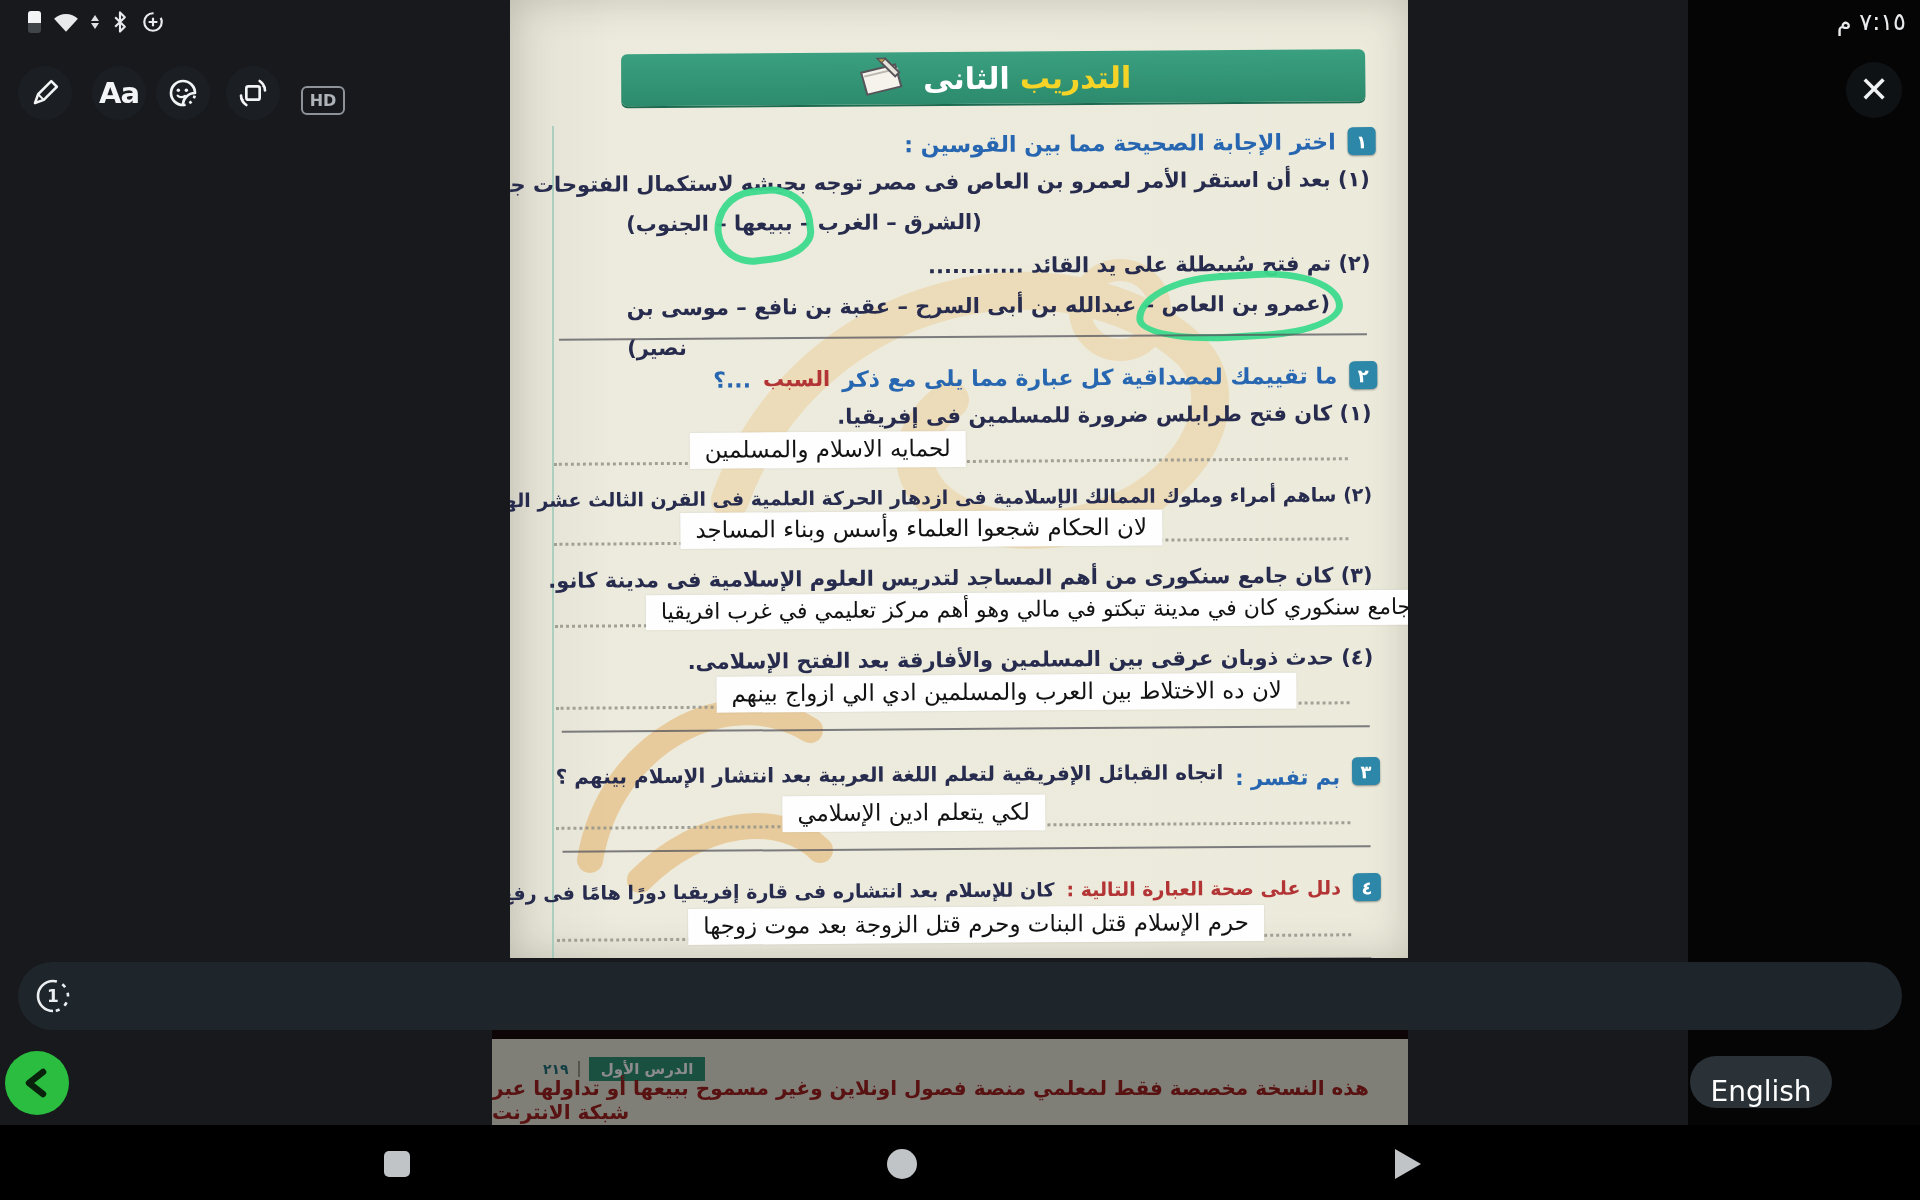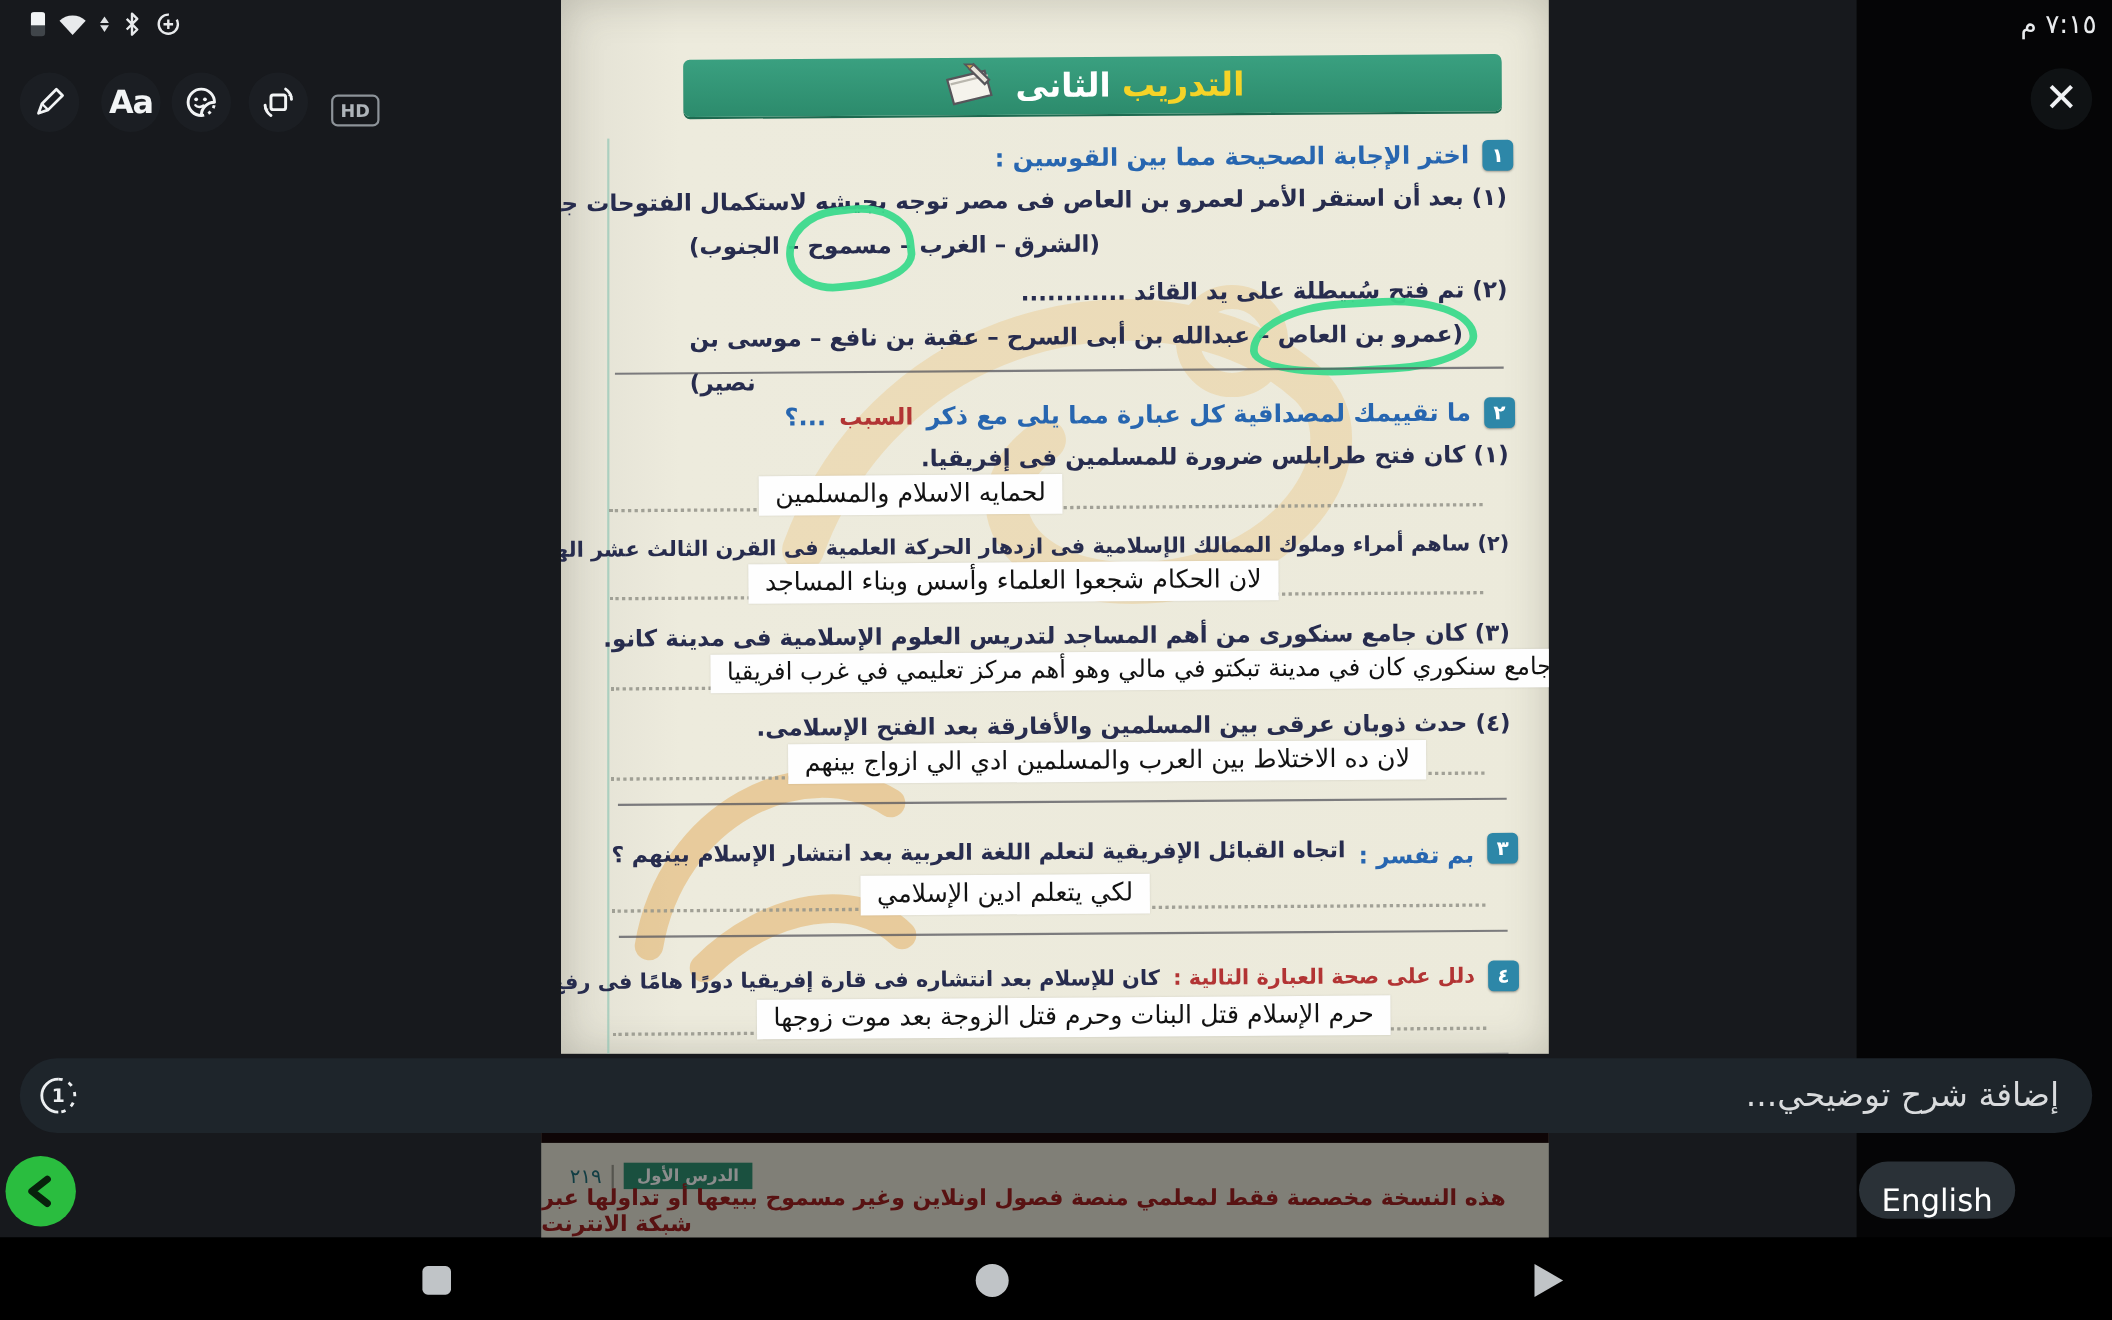--- a/index.html
+++ b/index.html
@@ -69,21 +69,21 @@
     padding:4px 15px 6px;white-space:nowrap;direction:rtl;box-shadow:0 0 2px rgba(0,0,0,.12);}
 
   
   .wm{position:absolute;pointer-events:none;}
 
   
   #doc-strip{position:absolute;left:492px;top:1030px;width:916px;height:95px;background:#e9e6d8;
     border-top:9px solid #19090b;filter:brightness(.55);overflow:hidden;}
   .lesson{position:absolute;left:26px;top:18px;display:flex;direction:rtl;align-items:center;gap:9px;}
   .lesson-box{background:#2f9273;color:#fff;font-size:15px;font-weight:bold;padding:3px 12px;border-radius:0;}
-  .lesson-num{color:#21707c;font-size:18px;font-weight:normal;border-right:2px solid #9a9a8e;padding-right:9px;}
+  .lesson-num{color:#21707c;font-size:14px;font-weight:bold;border-right:2px solid #9a9a8e;padding-right:9px;margin-left:25px;}
   .disclaimer{position:absolute;left:0;right:0;bottom:10px;text-align:left;color:#a02020;
     font-size:20px;font-weight:bold;direction:rtl;}
 
   
   #caption-bar{position:absolute;left:18px;top:962px;width:1884px;height:68px;border-radius:34px;
     background:#1e252b;display:flex;align-items:center;}
   #caption-placeholder{position:absolute;right:30px;top:0;height:68px;line-height:68px;
     color:#d9dbdd;font-size:30px;direction:rtl;}
   #view-once{position:absolute;left:14px;top:13px;width:42px;height:42px;display:flex;align-items:center;justify-content:center;}
 
@@ -184,21 +184,21 @@
           <path d="M26 6 L22 2 L30 2" fill="#caa24a" stroke="#57555a" stroke-width="1.5"></path>
         </svg>
       </div>
 
       <div class="qh">
         <span class="qbadge">١</span>
         <span class="qtext">اختر الإجابة الصحيحة مما بين القوسين :</span>
       </div>
       <div class="st">(١) بعد أن استقر الأمر لعمرو بن العاص فى مصر توجه بجيشه لاستكمال الفتوحات جهة ............</div>
       <div class="opts">
-        <span>(الشرق – الغرب – </span><span class="circled"><span>مسموح</span><span class="ring r1"></span></span><span> – الجنوب)</span>
+        <span>(الشرق – الغرب – </span><span class="circled"><span>ببيعها</span><span class="ring r1"></span></span><span> – الجنوب)</span>
       </div>
       <div class="st">(٢) تم فتح سُبيطلة على يد القائد ............</div>
       <div class="opts">
         <span>(</span><span class="circled"><span>عمرو بن العاص</span><span class="ring r2"></span></span><span> – عبدالله بن أبى السرح – عقبة بن نافع – موسى بن نصير)</span>
       </div>
       <hr class="rule">
 
       <div class="qh">
         <span class="qbadge">٢</span>
         <span class="qtext">ما تقييمك لمصداقية كل عبارة مما يلى مع ذكر </span>
@@ -261,21 +261,20 @@
   </div>
 
   <div id="caption-bar">
     <div id="view-once">
       <svg width="38" height="38" viewBox="0 0 38 38">
         <path d="M19 4 A15 15 0 0 0 19 34" fill="none" stroke="#eceff1" stroke-width="2.6"></path>
         <path d="M19 4 A15 15 0 0 1 19 34" fill="none" stroke="#eceff1" stroke-width="2.6" stroke-dasharray="4 6"></path>
         <text x="19" y="25" text-anchor="middle" font-size="17" font-weight="bold" fill="#eceff1" font-family="DejaVu Sans, sans-serif">1</text>
       </svg>
     </div>
-    <div id="caption-placeholder">إضافة شرح توضيحي...</div>
   </div>
 
   <div id="english-btn">
     <span>English</span>
   </div>
   <div id="send-btn">
     <svg width="30" height="30" viewBox="0 0 30 30">
       <path d="M21 4 L7 15 L21 26" fill="none" stroke="#08220c" stroke-width="6.5" stroke-linecap="round" stroke-linejoin="round"></path>
     </svg>
   </div>

